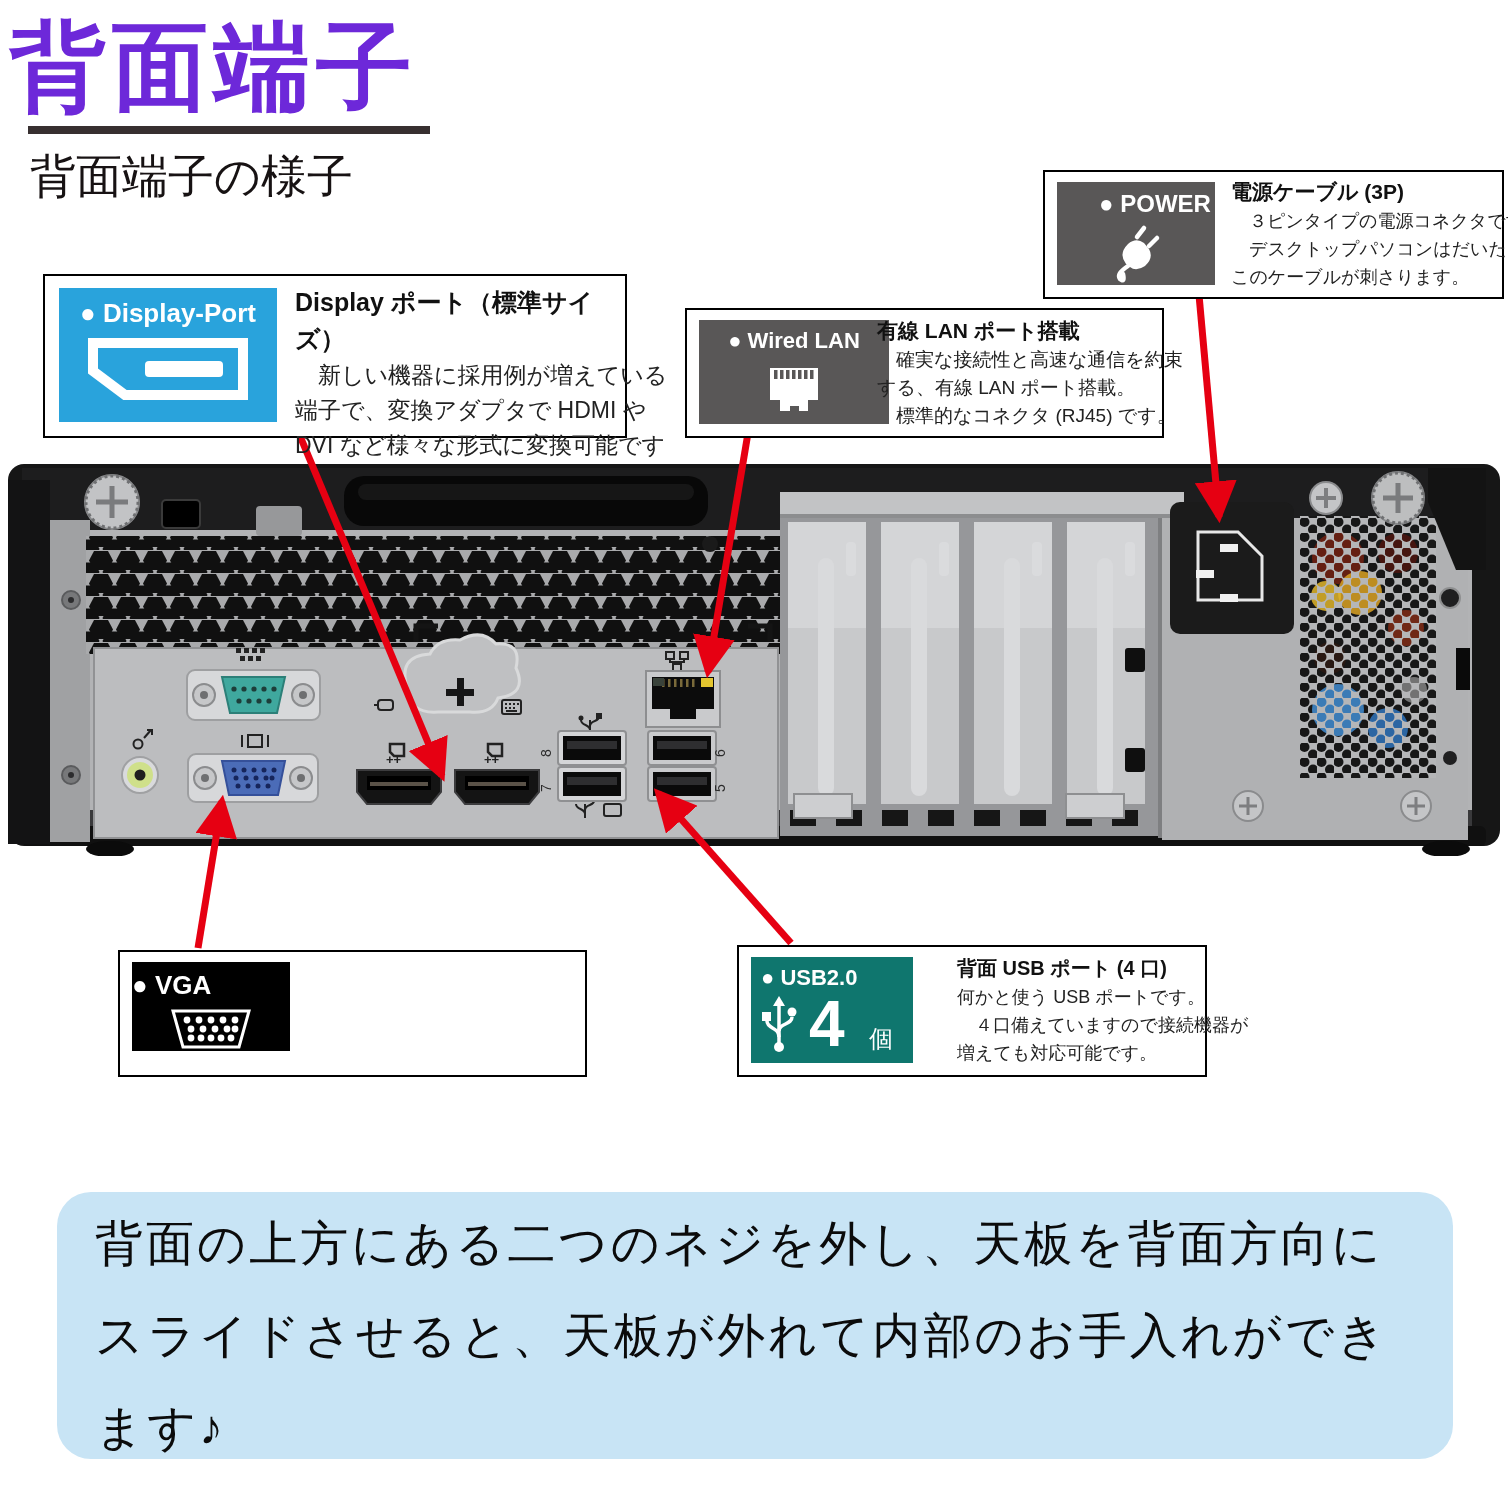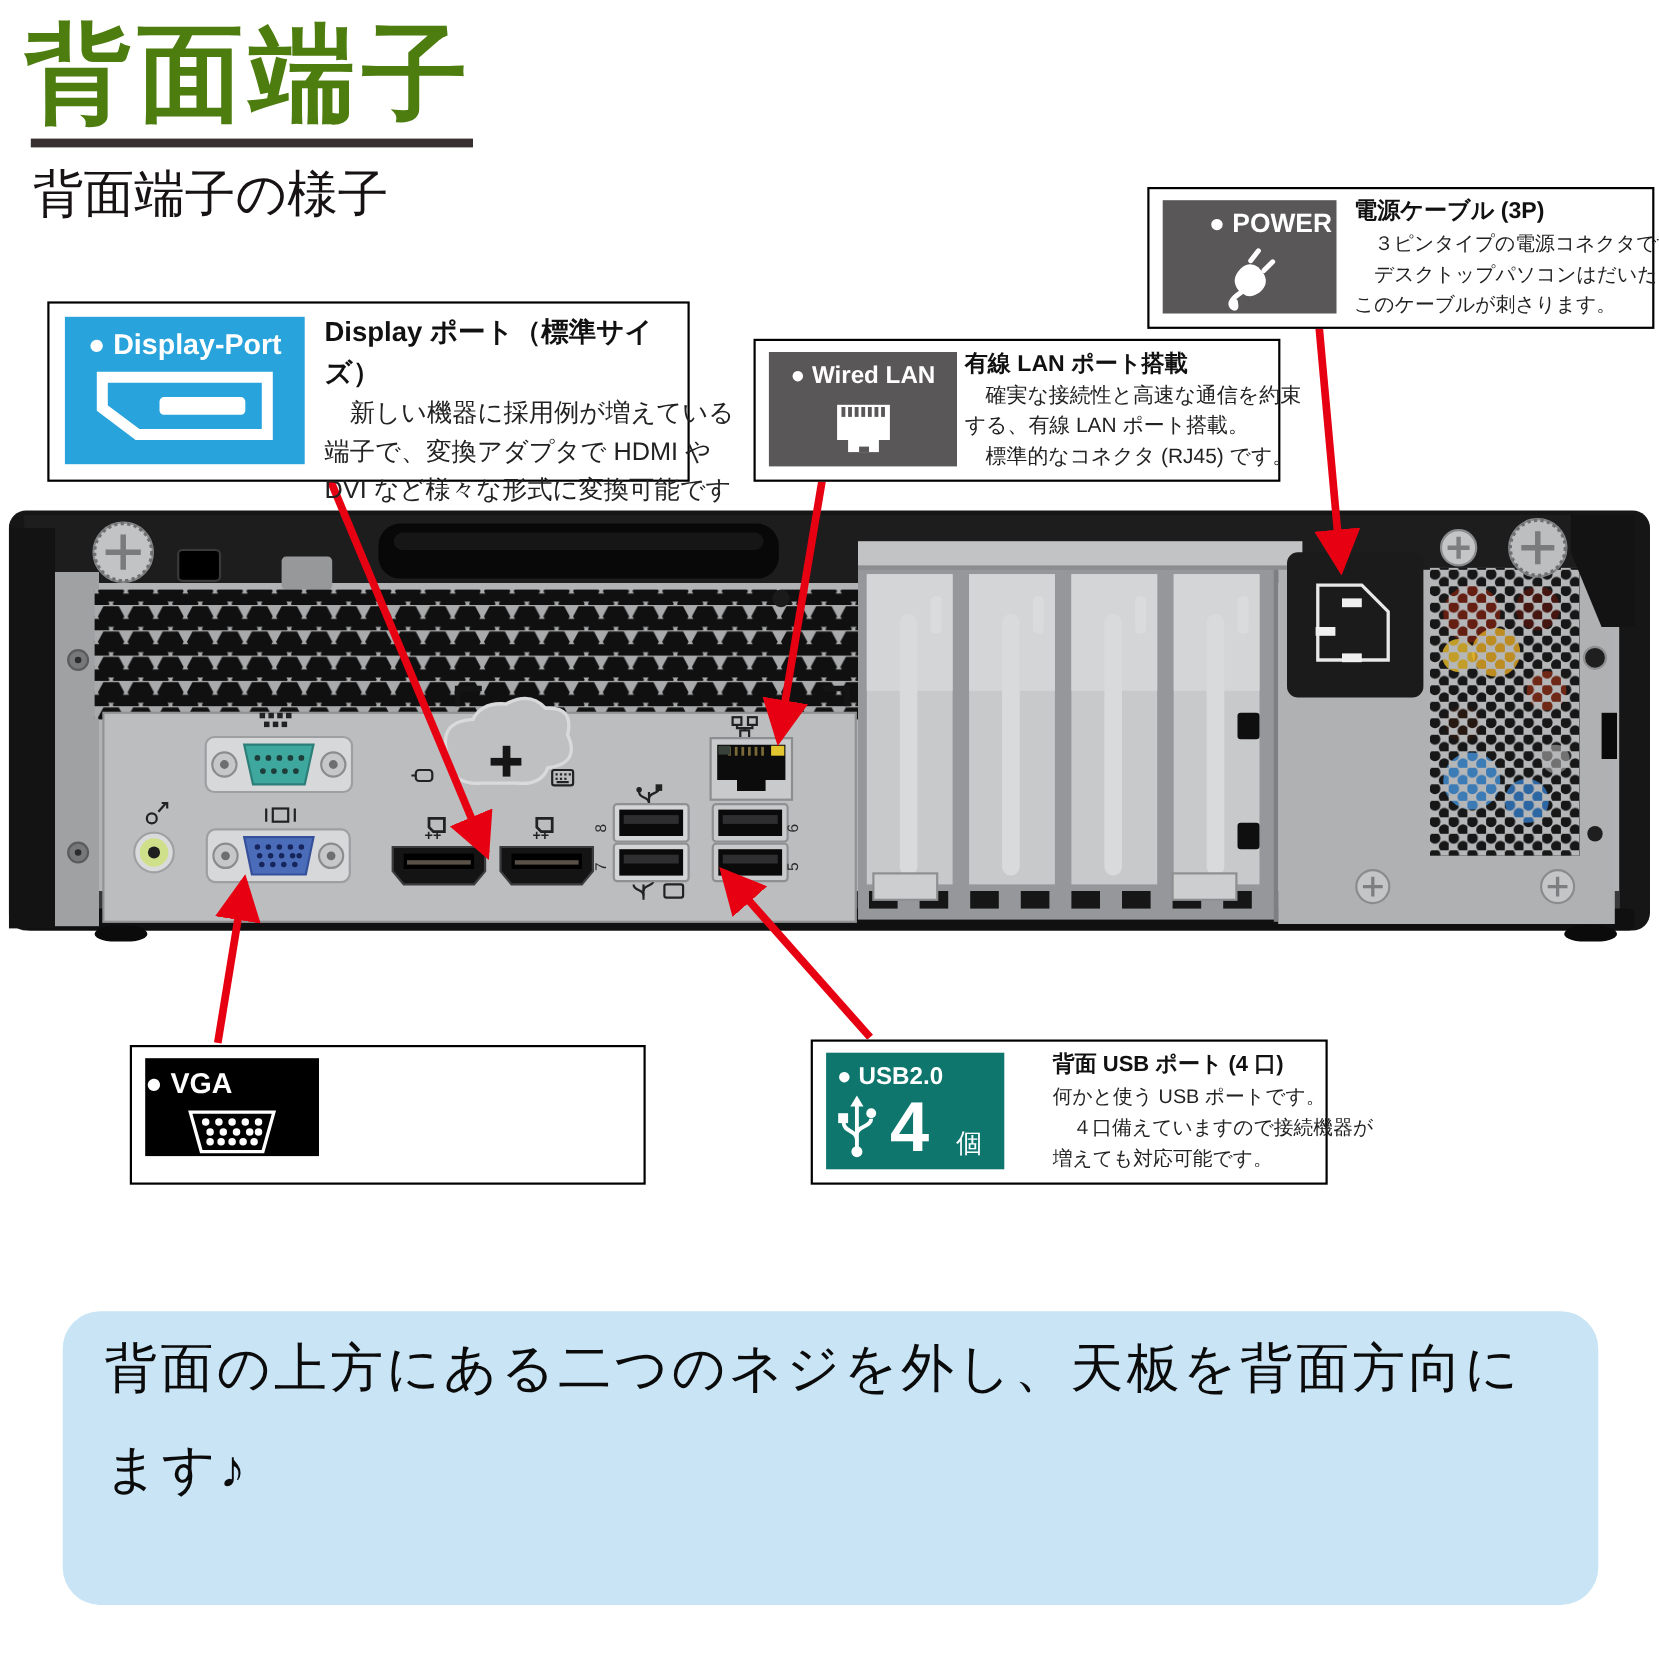--- a/index.html
+++ b/index.html
@@ -1,40 +1,40 @@
 <!DOCTYPE html>
 <html><head>
 <meta charset="utf-8">
 <style>
   html,body{margin:0;padding:0;background:#fff;}
   .page{position:relative;width:1508px;height:1508px;background:#ffffff;overflow:hidden;
         font-family:"Liberation Sans","DejaVu Sans",sans-serif;color:#1a1415;}
 
   
-  .main-title{position:absolute;left:23px;top:4px;font-size:96px;font-weight:600;
-              letter-spacing:6px;color:#4d7c0f;}
+  .main-title{position:absolute;left:10px;top:4px;font-size:96px;font-weight:600;
+              letter-spacing:6px;color:#6d28d9;}
   .title-underline{position:absolute;left:28px;top:126px;width:402px;height:8px;background:#372f30;}
   .sub-title{position:absolute;left:30px;top:146px;font-size:46px;font-weight:500;color:#171213;}
 
   
   .ann-box{position:absolute;background:#ffffff;border:2px solid #000;z-index:6;}
   .badge{position:absolute;color:#fff;}
   .badge-label{font-weight:bold;white-space:nowrap;}
   .ann-text{position:absolute;}
   .ann-heading{font-weight:bold;color:#111;}
   .ann-line{color:#222;white-space:pre;}
 
   #box-displayport{left:43px;top:274px;width:580px;height:160px;}
   #box-displayport .badge{left:14px;top:12px;width:218px;height:134px;background:#29a3dc;text-align:center;}
   #box-displayport .badge-label{display:block;margin-top:10px;font-size:26px;}
   #box-displayport .ann-text{left:250px;top:8px;width:324px;font-size:23px;line-height:35px;}
   #box-displayport .ann-heading{font-size:25px;line-height:37px;}
 
   #box-wiredlan{left:685px;top:308px;width:475px;height:126px;}
-  #box-wiredlan .badge{left:12px;top:10px;width:171px;height:104px;background:#595757;text-align:center;}
+  #box-wiredlan .badge{left:12px;top:10px;width:190px;height:104px;background:#595757;text-align:center;}
   #box-wiredlan .badge-label{display:block;margin-top:8px;font-size:22px;}
   #box-wiredlan .ann-text{left:190px;top:6px;width:278px;font-size:19px;line-height:28px;}
   #box-wiredlan .ann-heading{font-size:21px;line-height:30px;}
 
   #box-power{left:1043px;top:170px;width:457px;height:125px;}
   #box-power .badge{left:12px;top:10px;width:158px;height:103px;background:#595757;text-align:center;}
   #box-power .badge-label{display:block;margin-top:8px;font-size:24px;padding-left:38px;}
   #box-power .ann-text{left:186px;top:5px;width:266px;font-size:18px;line-height:28px;}
   #box-power .ann-heading{font-size:21px;line-height:30px;}
 
@@ -513,16 +513,17 @@
       <line x1="300" y1="436" x2="442" y2="776" marker-end="url(#arrowHead)"></line>
       <line x1="748" y1="433" x2="708" y2="672" marker-end="url(#arrowHead)"></line>
       <line x1="1199" y1="295" x2="1219" y2="517" marker-end="url(#arrowHead)"></line>
       <line x1="198" y1="948" x2="222" y2="801" marker-end="url(#arrowHead)"></line>
       <line x1="791" y1="943" x2="658" y2="793" marker-end="url(#arrowHead)"></line>
     </g>
   </svg>
 
   <div class="note-box">
     <div class="note-line">背面の上方にある二つのネジを外し、天板を背面方向に</div>
+    <div class="note-line">スライドさせると、天板が外れて内部のお手入れができ</div>
     <div class="note-line">ます♪</div>
   </div>
 
 </div>
 
 </body></html>

